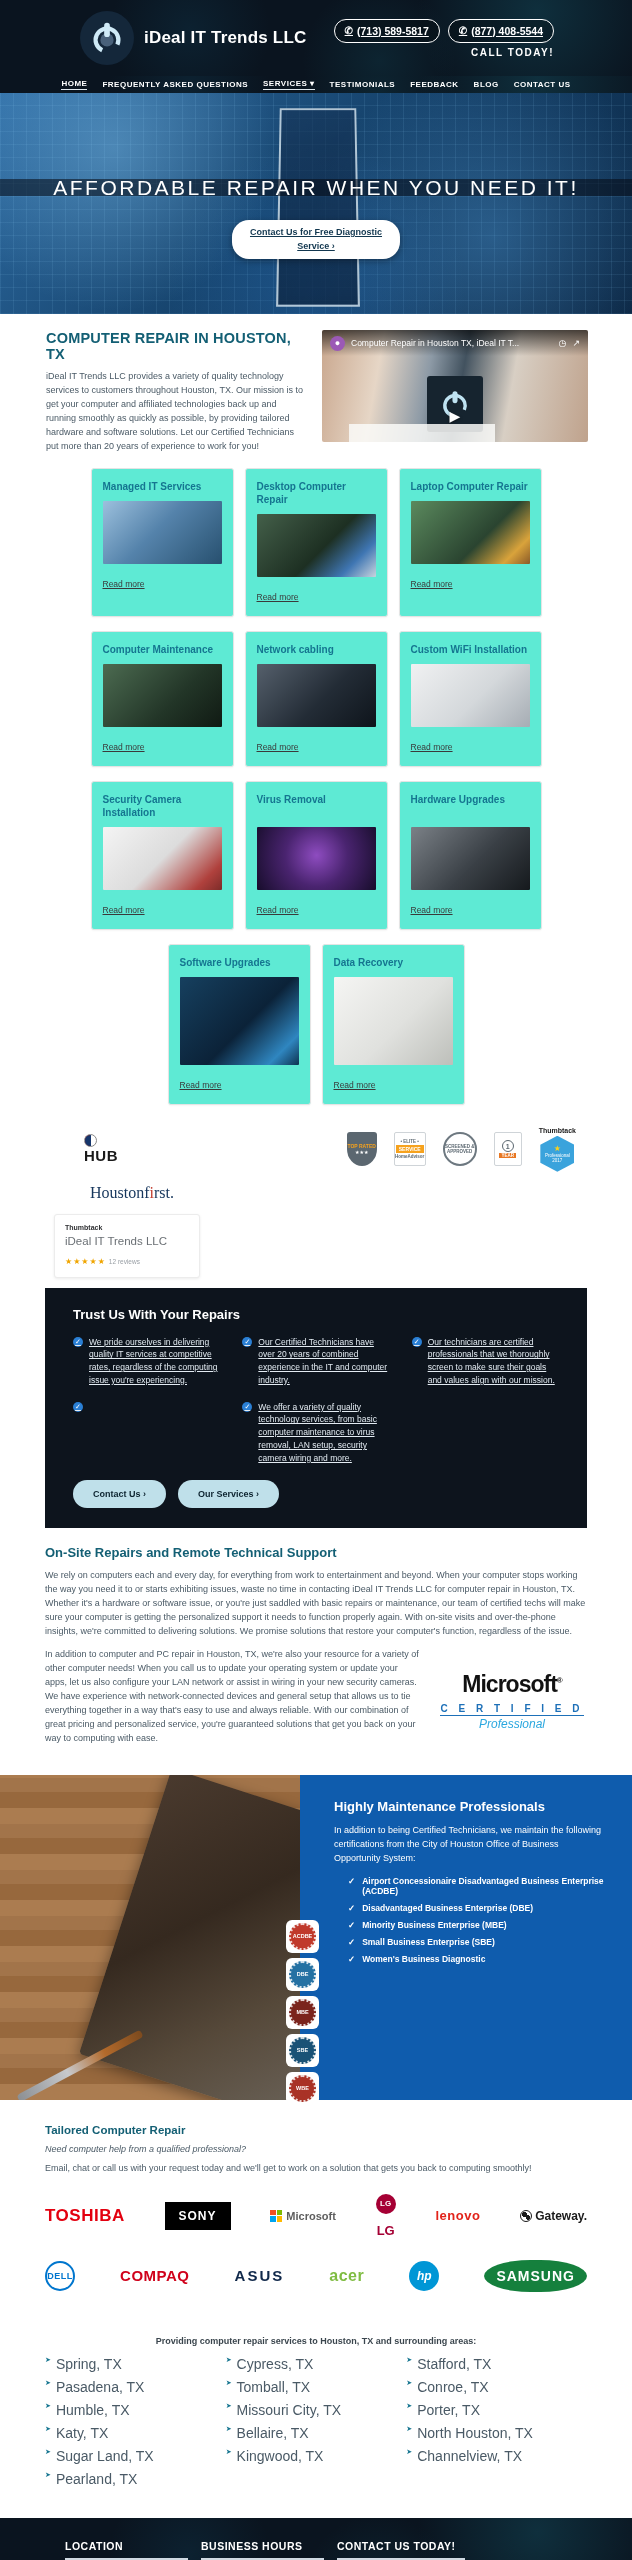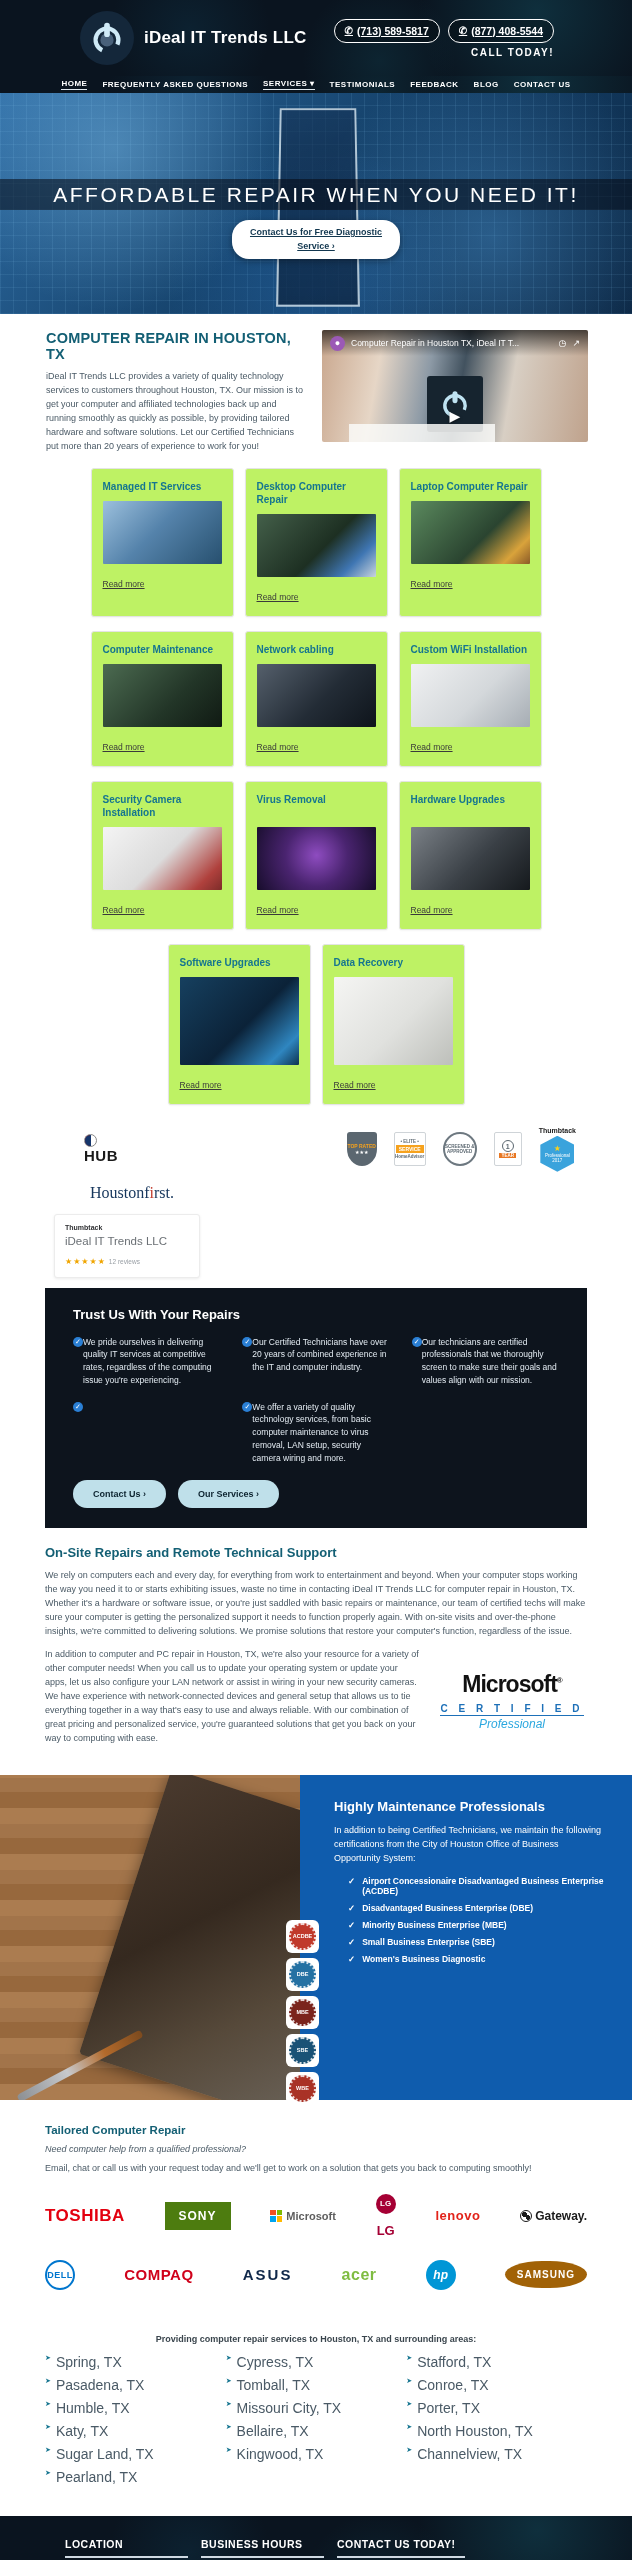--- a/index.html
+++ b/index.html
@@ -31,21 +31,21 @@
   .hero { height:221px; position:relative; overflow:hidden;
     background:
       radial-gradient(circle at 18% 25%, rgba(150,215,255,.35), transparent 30%),
       radial-gradient(circle at 78% 65%, rgba(90,170,235,.35), transparent 35%),
       radial-gradient(circle at 50% 90%, rgba(40,110,180,.45), transparent 40%),
       repeating-linear-gradient(90deg, rgba(150,215,255,.10) 0 1px, transparent 1px 13px),
       repeating-linear-gradient(0deg, rgba(150,215,255,.09) 0 1px, transparent 1px 13px),
       linear-gradient(135deg,#2f6ea6 0%, #17456f 45%, #0a2440 100%);
   }
   .hero-chip { position:absolute; left:44%; top:10px; width:80px; height:200px; border:2px solid rgba(230,245,255,.75); background:linear-gradient(180deg, rgba(20,50,85,.6), rgba(10,30,55,.65)); transform:perspective(300px) rotateX(8deg); }
-  .hero-band { position:absolute; left:0; right:0; top:86px; height:31px; background:rgba(5,10,18,.55); display:flex; align-items:center; justify-content:center; }
+  .hero-band { position:absolute; left:0; right:0; top:86px; height:17px; background:rgba(5,10,18,.55); display:flex; align-items:center; justify-content:center; }
   .hero-title { color:#ffffff; font-size:21px; font-weight:normal; letter-spacing:2.5px; }
   .hero-cta { position:absolute; left:50%; transform:translateX(-50%); top:127px; background:#ffffff; border-radius:17px; padding:6px 18px; text-align:center; color:#12374f; font-size:9px; font-weight:bold; line-height:1.5; box-shadow:0 2px 6px rgba(0,0,0,.35); }
 
   
   .intro { display:flex; gap:14px; padding:16px 44px 14px 46px; }
   .intro-left { width:262px; flex:0 0 auto; }
   .sec-h { color:#135f74; font-weight:bold; }
   .intro-left .sec-h { font-size:14.5px; letter-spacing:.2px; margin-bottom:8px; }
   .body-txt { font-size:9px; line-height:1.55; color:#4a5a66; }
   .video { flex:1; height:112px; border-radius:2px; position:relative; overflow:hidden;
@@ -54,21 +54,21 @@
   .video-avatar { width:15px; height:15px; border-radius:50%; background:#9b59b6; color:#fff; font-size:9px; text-align:center; line-height:15px; flex:0 0 auto; }
   .video-title { color:#ffffff; font-size:8.5px; flex:1; white-space:nowrap; overflow:hidden; }
   .video-ico { color:#ffffff; font-size:9px; }
   .video-logo { position:absolute; left:50%; top:46px; transform:translate(-50%,0); width:56px; height:56px; background:#16242f; border-radius:3px; display:flex; align-items:center; justify-content:center; }
   .video-play { position:absolute; left:50%; top:78px; transform:translateX(-50%); color:#ffffff; font-size:14px; text-shadow:0 1px 3px rgba(0,0,0,.6); }
   .video-slide { position:absolute; left:10%; bottom:0; width:55%; height:18px; background:rgba(250,250,248,.85); }
 
   
   .cards-wrap { width:452px; margin:0 auto; }
   .card-row { display:flex; gap:11px; margin-bottom:14px; justify-content:center; }
-  .card { width:143px; border:1px solid #e4e4e4; border-radius:3px; background:#bef264; padding:11px 11px 12px; box-shadow:0 1px 2px rgba(0,0,0,.04); }
+  .card { width:143px; border:1px solid #e4e4e4; border-radius:3px; background:#5eead4; padding:11px 11px 12px; box-shadow:0 1px 2px rgba(0,0,0,.04); }
   .card-title { color:#157590; font-weight:bold; font-size:10px; line-height:1.3; margin-bottom:8px; min-height:13px; }
   .card-title.tall { min-height:26px; }
   .card-img { height:63px; border-radius:1px; margin-bottom:9px; }
   .card-img.big { height:88px; }
   .read-more { font-size:8.5px; color:#3a3a3a; text-decoration:underline; }
   .img-managed { background:linear-gradient(135deg,#9cc0dd 0%,#5583ab 45%,#27506f 100%); }
   .img-desktop { background:linear-gradient(135deg,#44604a 0%,#1d2f22 55%,#3f76b3 80%,#c9d4de 100%); }
   .img-laptop { background:linear-gradient(135deg,#5b8a5e 0%,#2a4430 60%,#d9a33b 85%,#8a5a28 100%); }
   .img-maint { background:linear-gradient(135deg,#4c6b51 0%,#223527 60%,#101a13 100%); }
   .img-network { background:linear-gradient(135deg,#55606c 0%,#232c36 55%,#0e141b 100%); }
@@ -107,21 +107,21 @@
   .review-card { width:146px; margin:8px 0 10px 54px; border:1px solid #ececec; border-radius:3px; background:#fff; box-shadow:0 1px 3px rgba(0,0,0,.08); padding:9px 10px; }
   .rv-brand { font-size:7px; font-weight:bold; color:#2f3033; }
   .rv-name { font-size:11.5px; color:#6b7075; margin:4px 0 3px; }
   .rv-stars { color:#f0a500; font-size:8px; letter-spacing:1px; }
   .rv-count { font-size:6.5px; color:#9aa0a6; margin-left:3px; }
 
   
   .trust { margin:4px 45px 0; background:#0d141d; padding:19px 28px 20px; }
   .trust h3 { color:#ffffff; font-size:13px; font-weight:bold; margin-bottom:14px; }
   .trust-grid { display:grid; grid-template-columns:1fr 1fr 1fr; gap:14px 22px; margin-bottom:16px; }
-  .bullet { display:flex; gap:0; font-size:8.5px; color:#e3ebf2; line-height:1.5; }
+  .bullet { display:flex; gap:6px; font-size:8.5px; color:#e3ebf2; line-height:1.5;text-decoration:underline; }
   .chk { flex:0 0 auto; width:10px; height:10px; border-radius:50%; background:#2a7fd4; color:#fff; font-size:7px; line-height:10px; text-align:center; margin-top:1px; }
   .trust-btns { display:flex; gap:12px; }
   .pill-btn { background:#bfe0ea; color:#0d2430; font-size:9px; font-weight:bold; border:none; border-radius:16px; padding:9px 20px; }
 
   
   .onsite { padding:17px 45px 14px; }
   .onsite .sec-h { font-size:13px; margin-bottom:9px; }
   .onsite p { margin-bottom:9px; }
   .onsite-bottom { display:flex; gap:16px; align-items:center; }
   .onsite-bottom p { flex:1; }
@@ -149,36 +149,36 @@
   .cb1 { background:#c0392b; } .cb2 { background:#2471a3; } .cb3 { background:#7b241c; } .cb4 { background:#1a5276; } .cb5 { background:#a93226; }
 
   
   .tailored { padding:24px 45px 4px; }
   .tailored .sec-h { font-size:11.5px; margin-bottom:8px; }
   .tailored .q { font-style:italic; font-size:9px; color:#4a5a66; margin-bottom:8px; }
   .brands { padding:14px 45px 6px; }
   .brands .sec-h { font-size:11.5px; margin-bottom:14px; }
   .brand-row { display:flex; align-items:center; justify-content:space-between; margin-bottom:22px; }
   .lg-toshiba { color:#e3000f; font-weight:bold; font-size:17px; letter-spacing:.5px; }
-  .lg-sony { background:#4d7c0f; color:#fff; font-weight:bold; font-size:12px; padding:7px 14px; letter-spacing:1px; }
+  .lg-sony { background:#000000; color:#fff; font-weight:bold; font-size:12px; padding:7px 14px; letter-spacing:1px; }
   .lg-ms { display:flex; align-items:center; gap:4px; color:#5e5e5e; font-size:11px; font-weight:bold; }
   .ms-sq { width:12px; height:12px; display:grid; grid-template-columns:1fr 1fr; gap:1px; }
   .ms-sq i { display:block; } .ms-sq i:nth-child(1){background:#f25022;} .ms-sq i:nth-child(2){background:#7fba00;} .ms-sq i:nth-child(3){background:#00a4ef;} .ms-sq i:nth-child(4){background:#ffb900;}
   .lg-lg { display:flex; align-items:center; gap:9px;flex-direction:column; }
   .lg-circ { width:20px; height:20px; border-radius:50%; background:#a50034; color:#fff; font-size:8px; font-weight:bold; text-align:center; line-height:20px; }
   .lg-txt { color:#a50034; font-weight:bold; font-size:13px; }
   .lg-lenovo { color:#e2231a; font-weight:bold; font-size:13px; letter-spacing:.5px; }
   .lg-gateway { color:#1a1a1a; font-size:12px; font-weight:bold; display:flex; align-items:center; gap:3px; }
   .gw-dot { width:12px; height:12px; border-radius:50%; border:1.5px solid #1a1a1a; background:radial-gradient(circle at 35% 35%, #1a1a1a 25%, transparent 26%), radial-gradient(circle at 70% 65%, #1a1a1a 22%, transparent 23%), #fff; }
   .lg-dell { width:30px; height:30px; border-radius:50%; border:2.5px solid #0076ce; color:#0076ce; font-weight:bold; font-size:9px; display:flex; align-items:center; justify-content:center; letter-spacing:.5px; }
   .lg-compaq { color:#d0021b; font-weight:bold; font-size:15px; letter-spacing:.5px; }
   .lg-asus { color:#10284a; font-weight:bold; font-size:15px; letter-spacing:2px; }
   .lg-acer { color:#7fbc42; font-weight:bold; font-size:16px; letter-spacing:.5px; }
   .lg-hp { width:30px; height:30px; border-radius:50%; background:#0096d6; color:#fff; font-weight:bold; font-size:12px; display:flex; align-items:center; justify-content:center; font-style:italic; }
-  .lg-samsung { background:#a16207; color:#fff; font-weight:bold; font-size:10px; padding:8px 12px; border-radius:50%/55%; letter-spacing:1px;text-align:center; }
+  .lg-samsung { background:#15803d; color:#fff; font-weight:bold; font-size:14px; padding:8px 12px; border-radius:50%/55%; letter-spacing:1px;text-align:center; }
 
   
   .areas { padding:16px 45px 24px;text-align:center; }
   .areas h4 { font-size:9px; font-weight:bold; color:#3b464e; margin-bottom:10px; }
   .area-cols { display:flex; }
   .area-col { flex:1; list-style:none; }
   .area-col li { font-size:14px; color:#4a5a66; margin-bottom:7px; display:flex; gap:5px; }
   .area-col li::before { content:"➤"; color:#157590; font-size:7px; }
 
   

